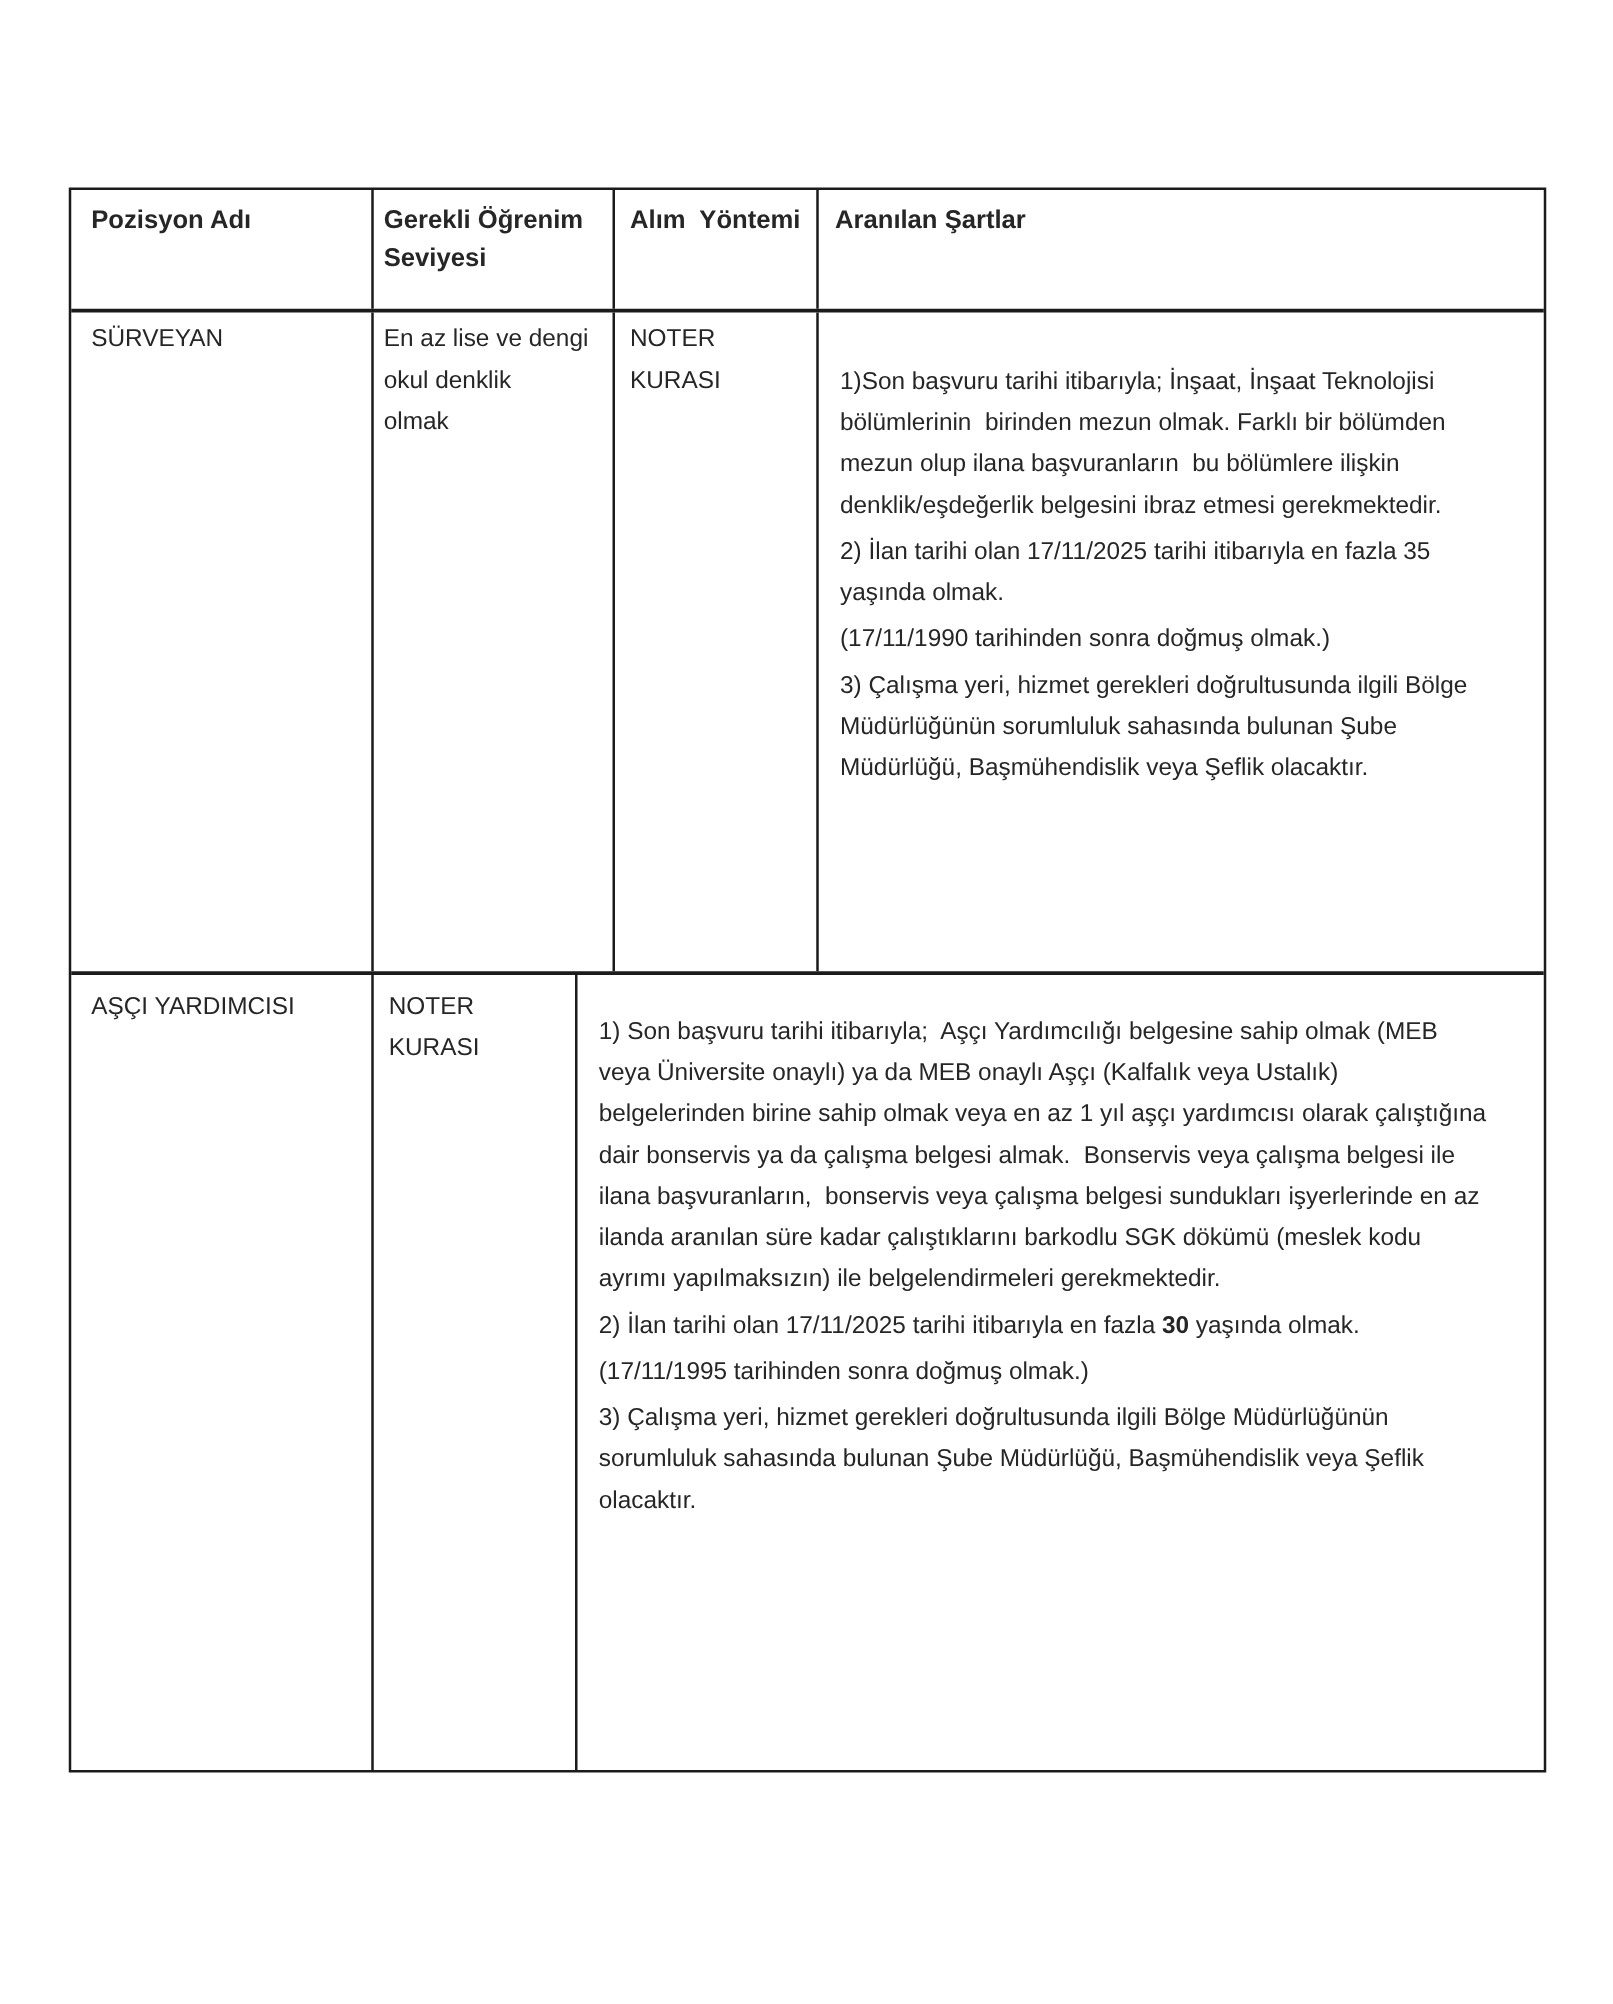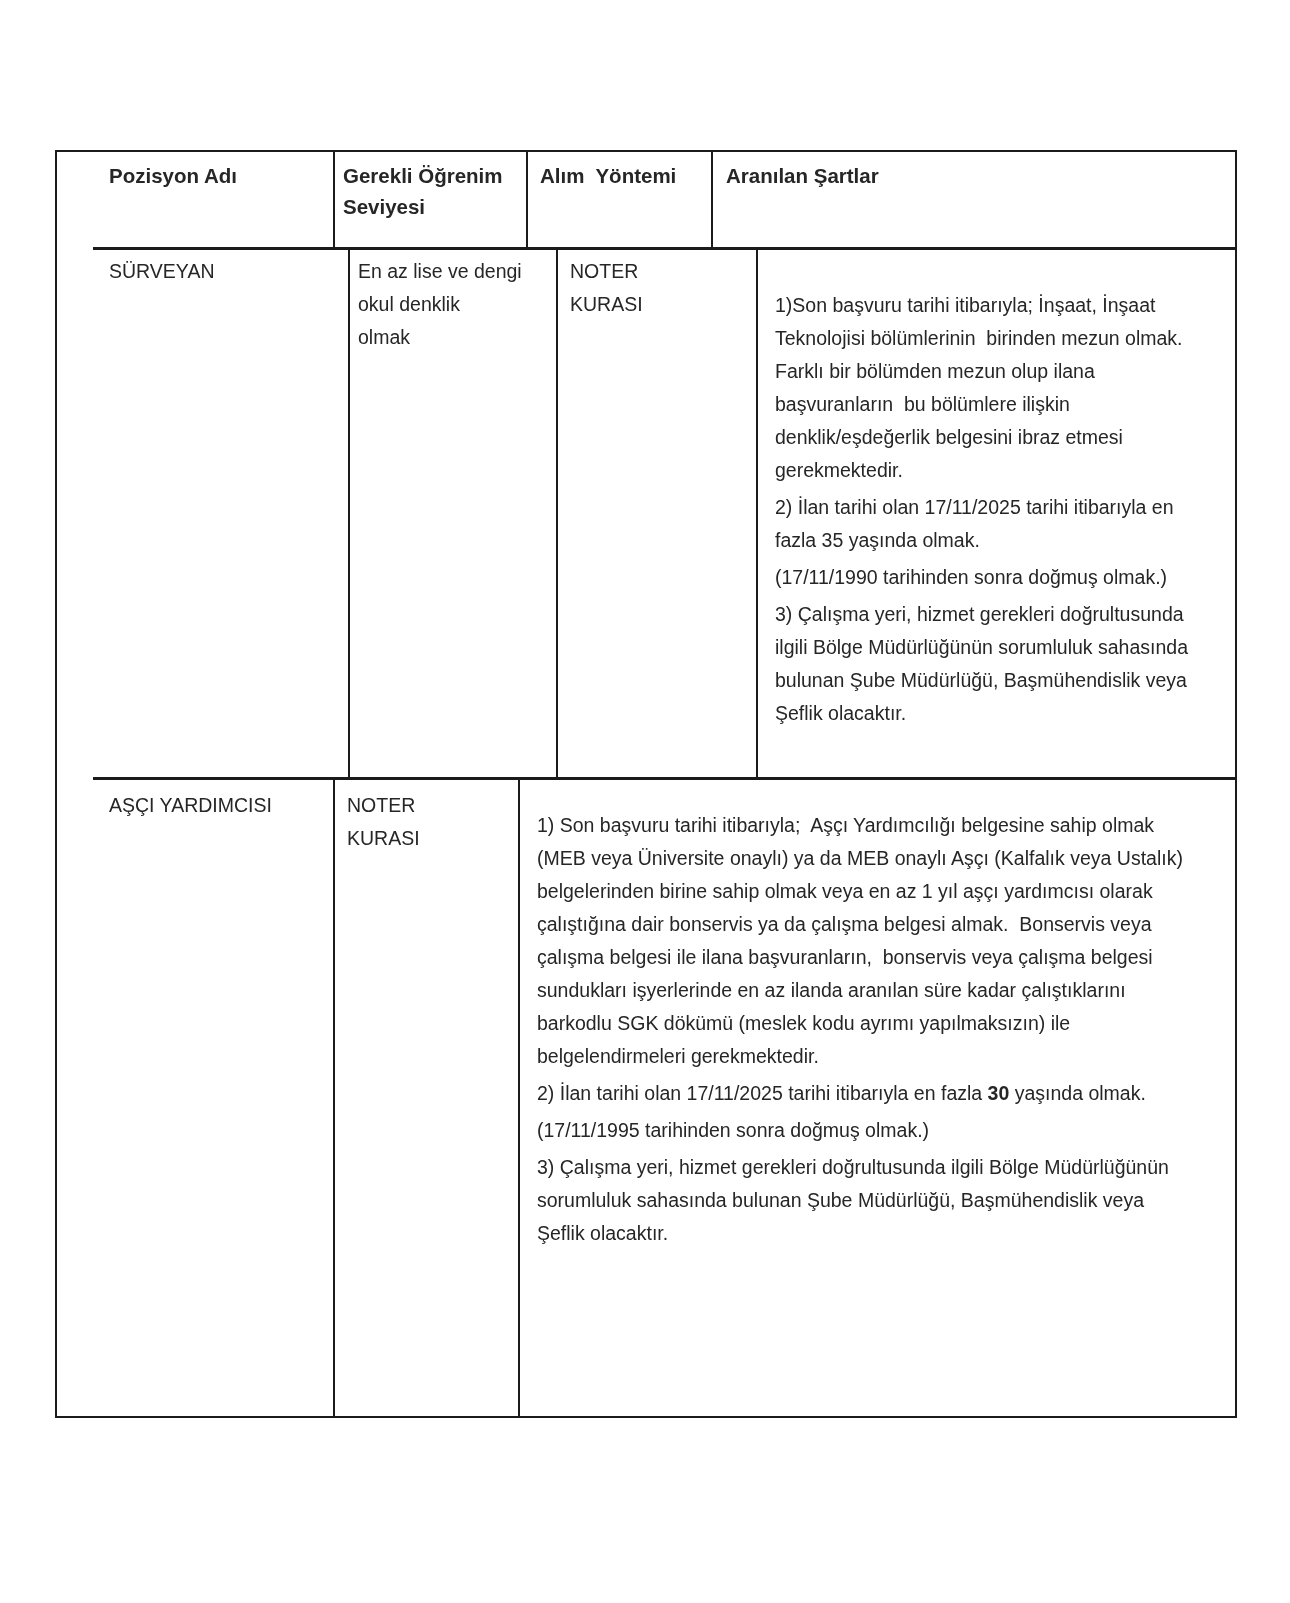--- a/index.html
+++ b/index.html
@@ -17,51 +17,50 @@
     overflow: hidden;
   }
   .doc-table {
     position: absolute;
     left: 55px;
     top: 150px;
     width: 1182px;
     box-sizing: border-box;
     border: 2px solid #1b1b1b;
     background: #ffffff;
-    padding-left: 36px;
   }
   .t-row {
     display: flex;
     align-items: stretch;
   }
   .t-row + .t-row {
     border-top: 3px solid #1b1b1b;
   }
   .cell {
     box-sizing: border-box;
     font-size: 19.5px;
     line-height: 33px;
     white-space: pre-wrap;
     padding: 5px 4px 4px 4px;
   }
   .cell + .cell {
     border-left: 2px solid #1b1b1b;
   }
   .c1 { width: 240px; padding-left: 16px; }
   .c2 { width: 193px; padding-left: 8px; }
-  .c3 { width: 185px; padding-left: 12px; }
+  .c3 { width: 163px; padding-left: 12px; }
   .c4 { flex: 1; padding-left: 13px; padding-right: 38px; }
   .header-row .cell {
     font-weight: bold;
     font-size: 20.5px;
     line-height: 31px;
     padding-top: 8px;
   }
   .header-row { min-height: 95px; }
-  .row-1 { min-height: 527px; gap: 15px; }
+  .row-1 { min-height: 527px; }
   .row-2 { min-height: 636px; }
   .row-1 .c4 { padding-top: 35px; }
   .row-2 .c4 { padding-top: 25px; }
   .row-2 .cell { padding-top: 9px; }
   .row-2 .c4 { padding-top: 25px; }
   .req-para { margin: 4px; }
 </style>
 </head>
 <body>
 

